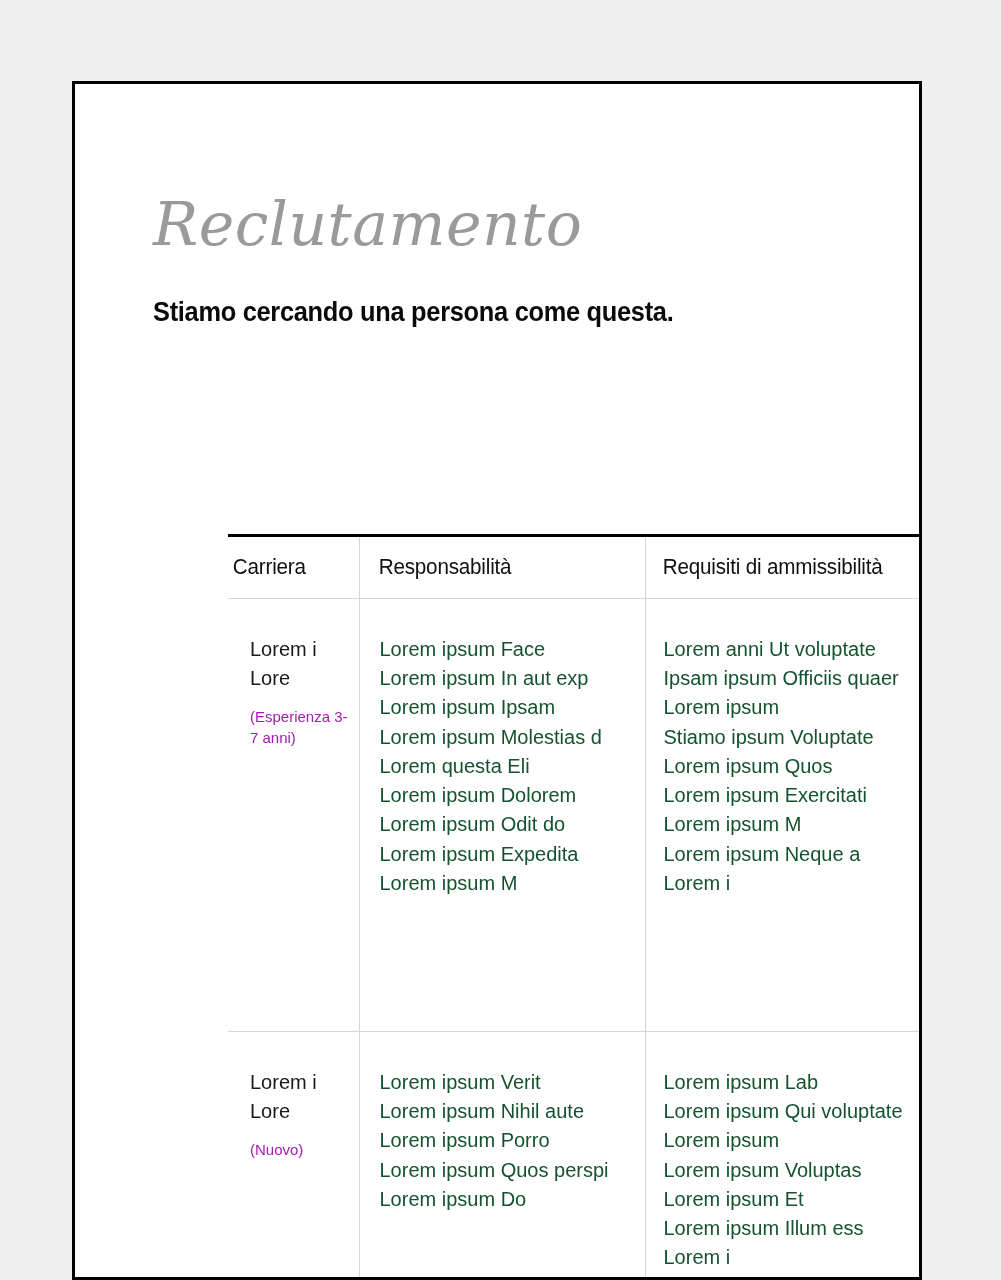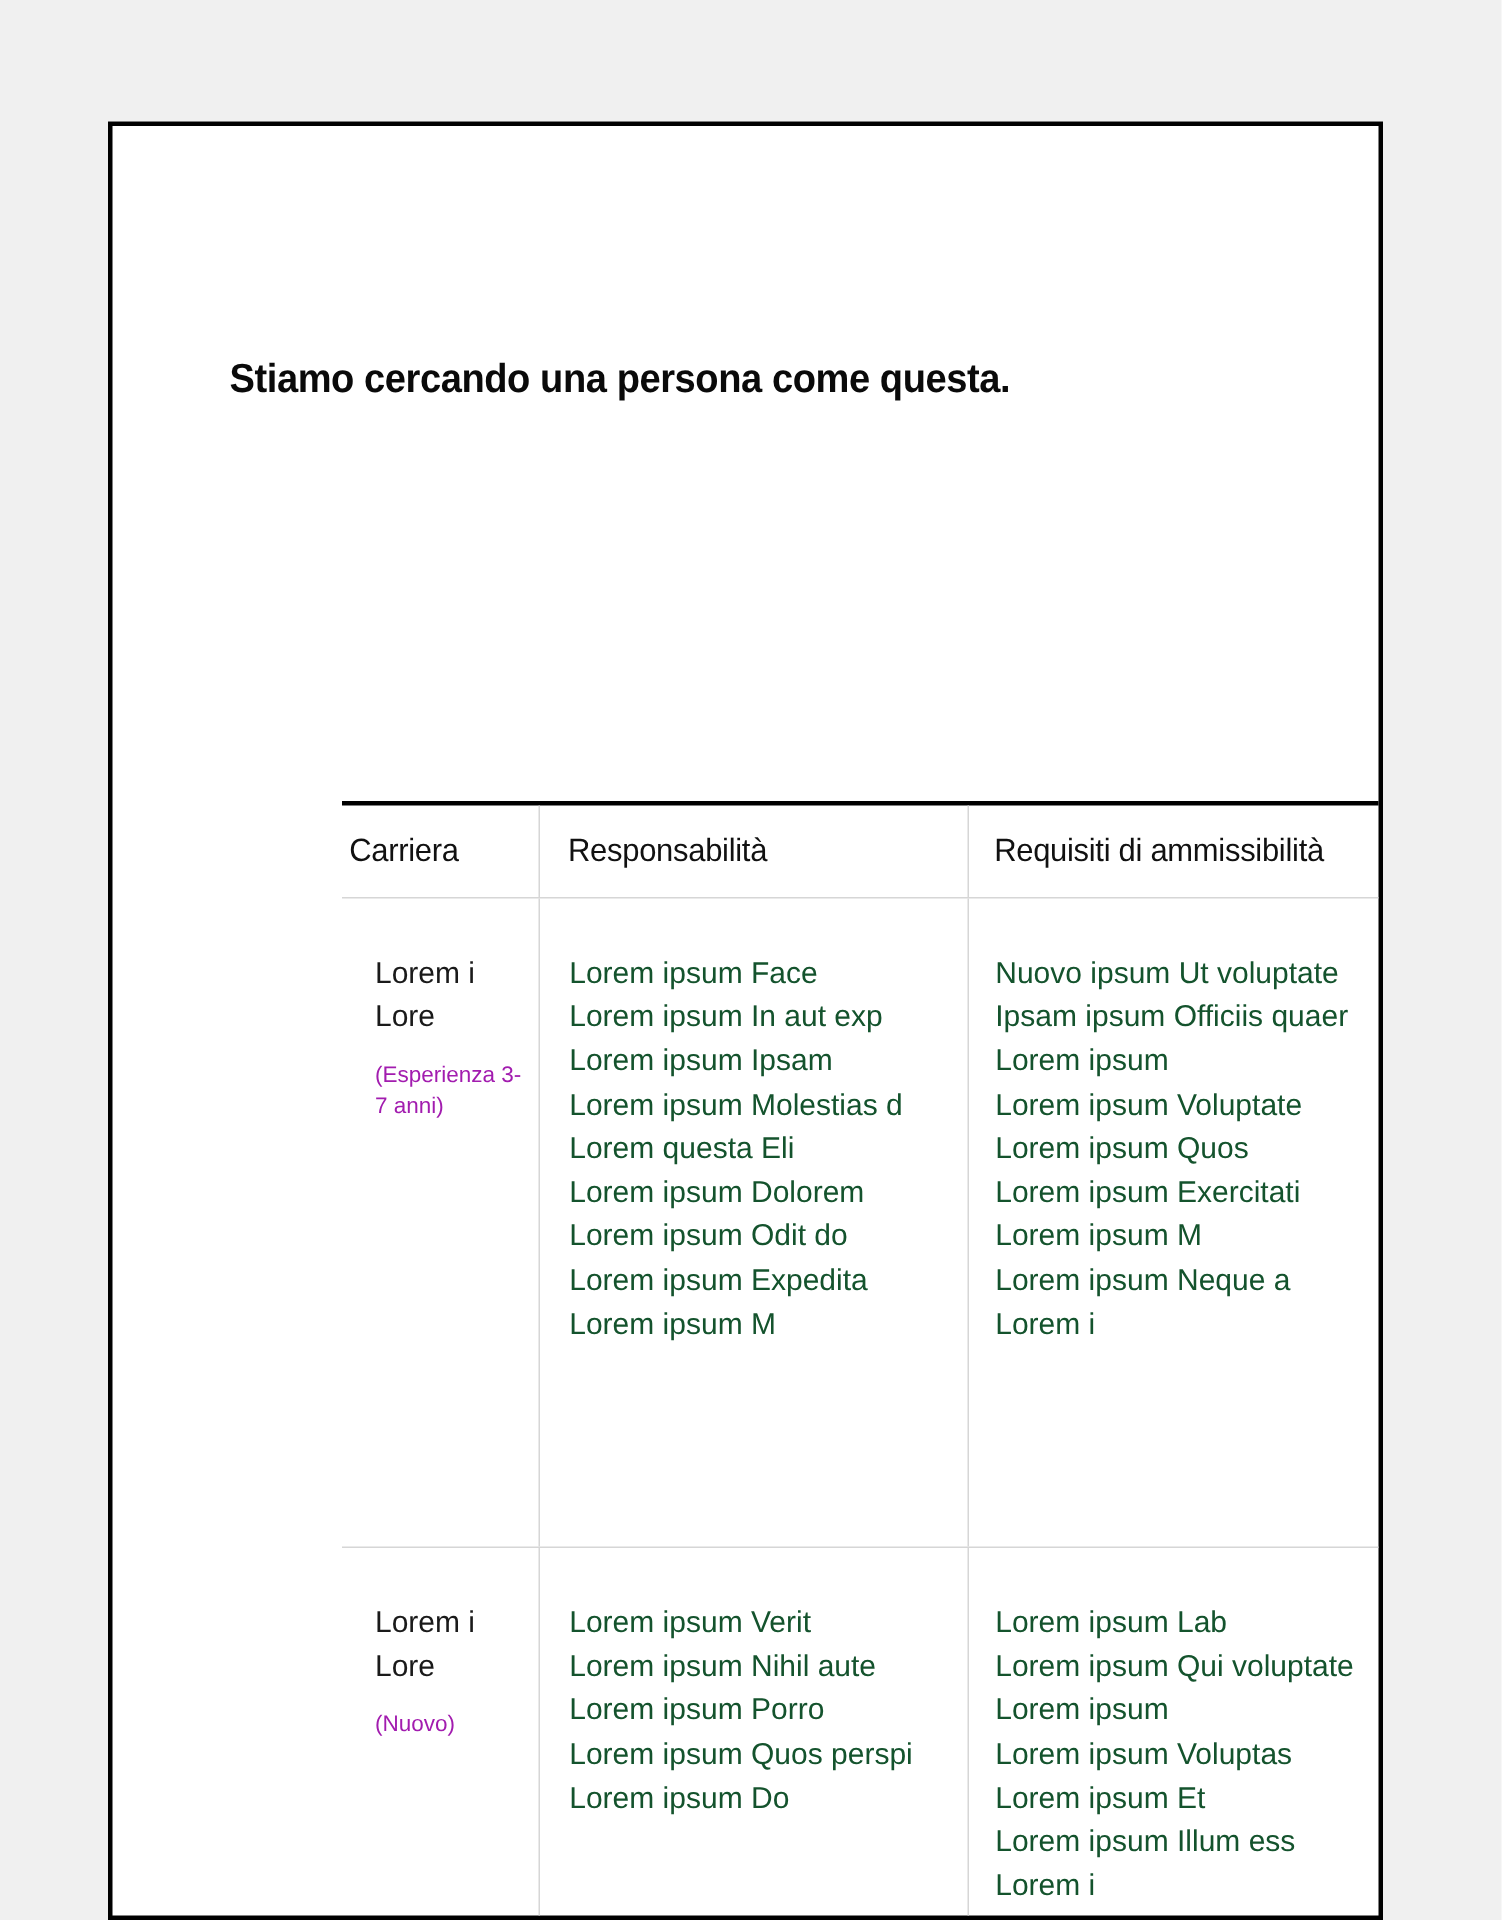--- a/index.html
+++ b/index.html
@@ -139,20 +139,21 @@
     color: #14532d;
     white-space: nowrap;
   }
 </style>
 </head>
 <body>
 
 <div id="page-sheet">
 
   <div id="doc-body">
+    <h1 id="doc-title">Reclutamento</h1>
     <h2 id="doc-subtitle">Stiamo cercando una persona come questa.</h2>
   </div>
 
   <table id="jobs-table">
     <colgroup>
       <col class="c-career">
       <col class="c-resp">
       <col class="c-req">
     </colgroup>
     <thead>
@@ -184,24 +185,24 @@
             <li>Lorem ipsum Molestias d</li>
             <li>Lorem questa Eli</li>
             <li>Lorem ipsum Dolorem</li>
             <li>Lorem ipsum Odit do</li>
             <li>Lorem ipsum Expedita</li>
             <li>Lorem ipsum M</li>
           </ul>
         </td>
         <td class="col-req">
           <ul class="item-list">
-            <li>Nuovo ipsum Ut voluptate</li>
+            <li>Lorem anni Ut voluptate</li>
             <li>Ipsam ipsum Officiis quaer</li>
             <li>Lorem ipsum</li>
-            <li>Lorem ipsum Voluptate</li>
+            <li>Stiamo ipsum Voluptate</li>
             <li>Lorem ipsum Quos</li>
             <li>Lorem ipsum Exercitati</li>
             <li>Lorem ipsum M</li>
             <li>Lorem ipsum Neque a</li>
             <li>Lorem i</li>
           </ul>
         </td>
       </tr>
 
       <tr class="row-2">

